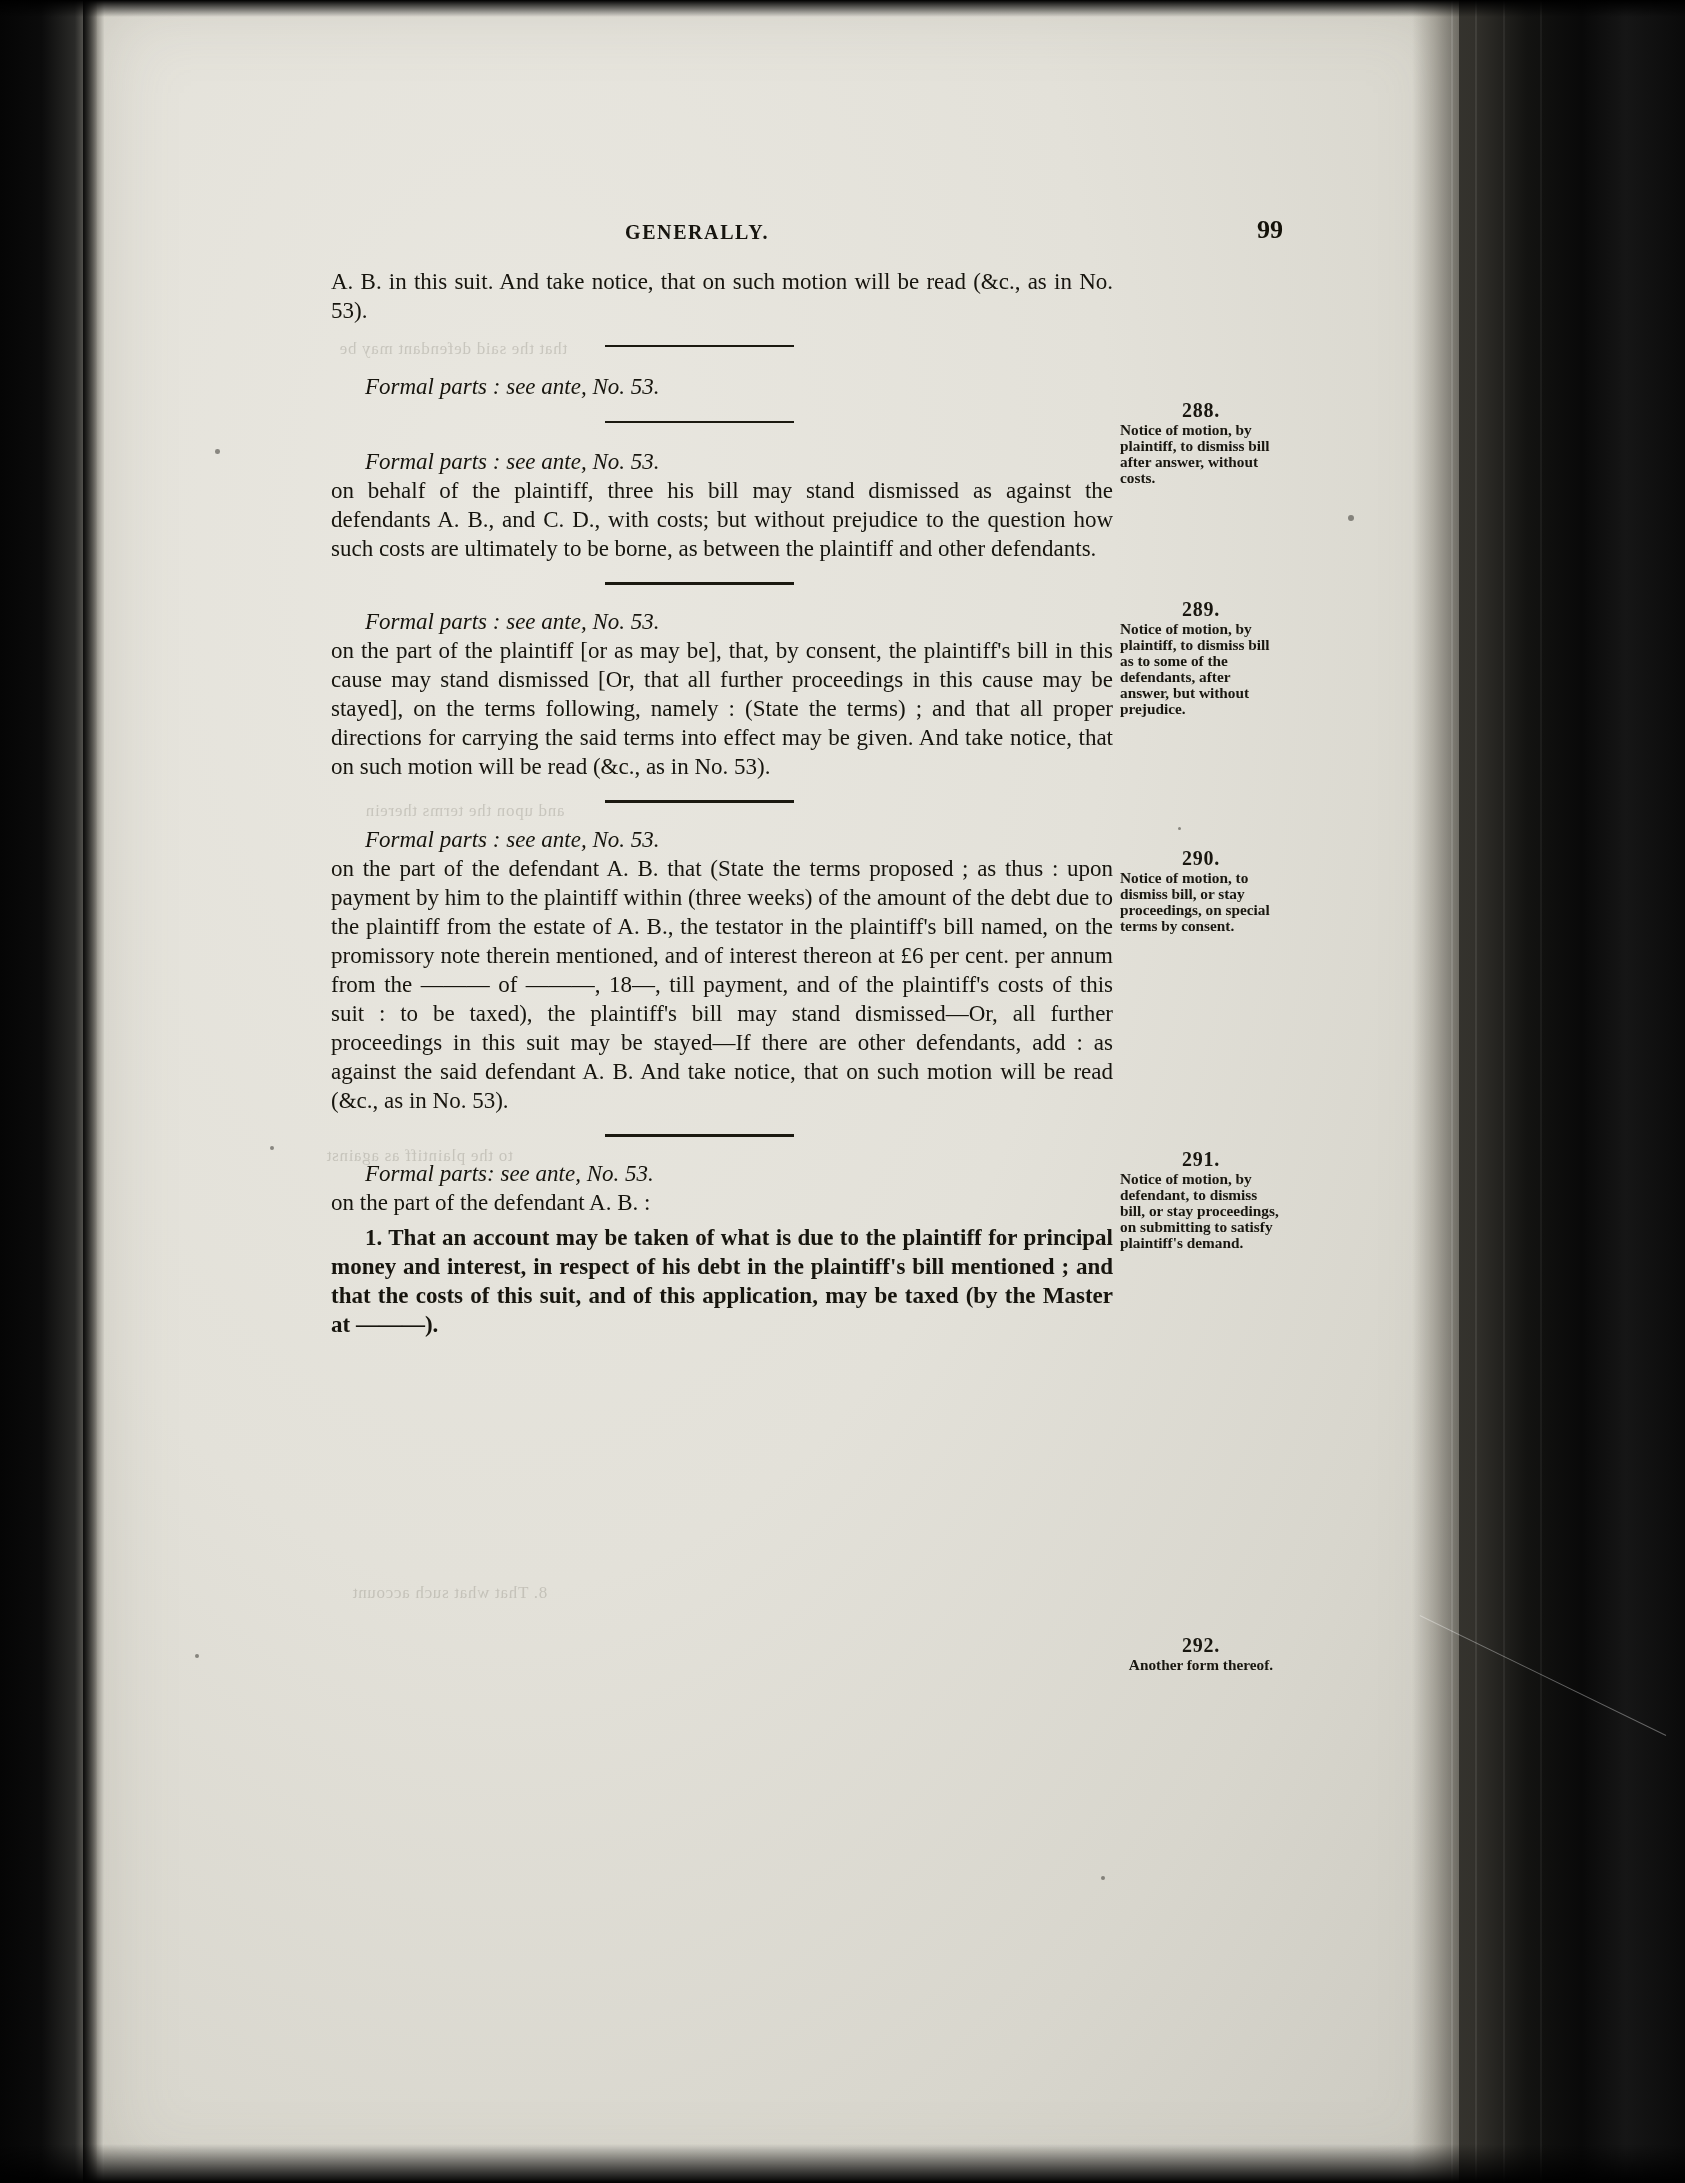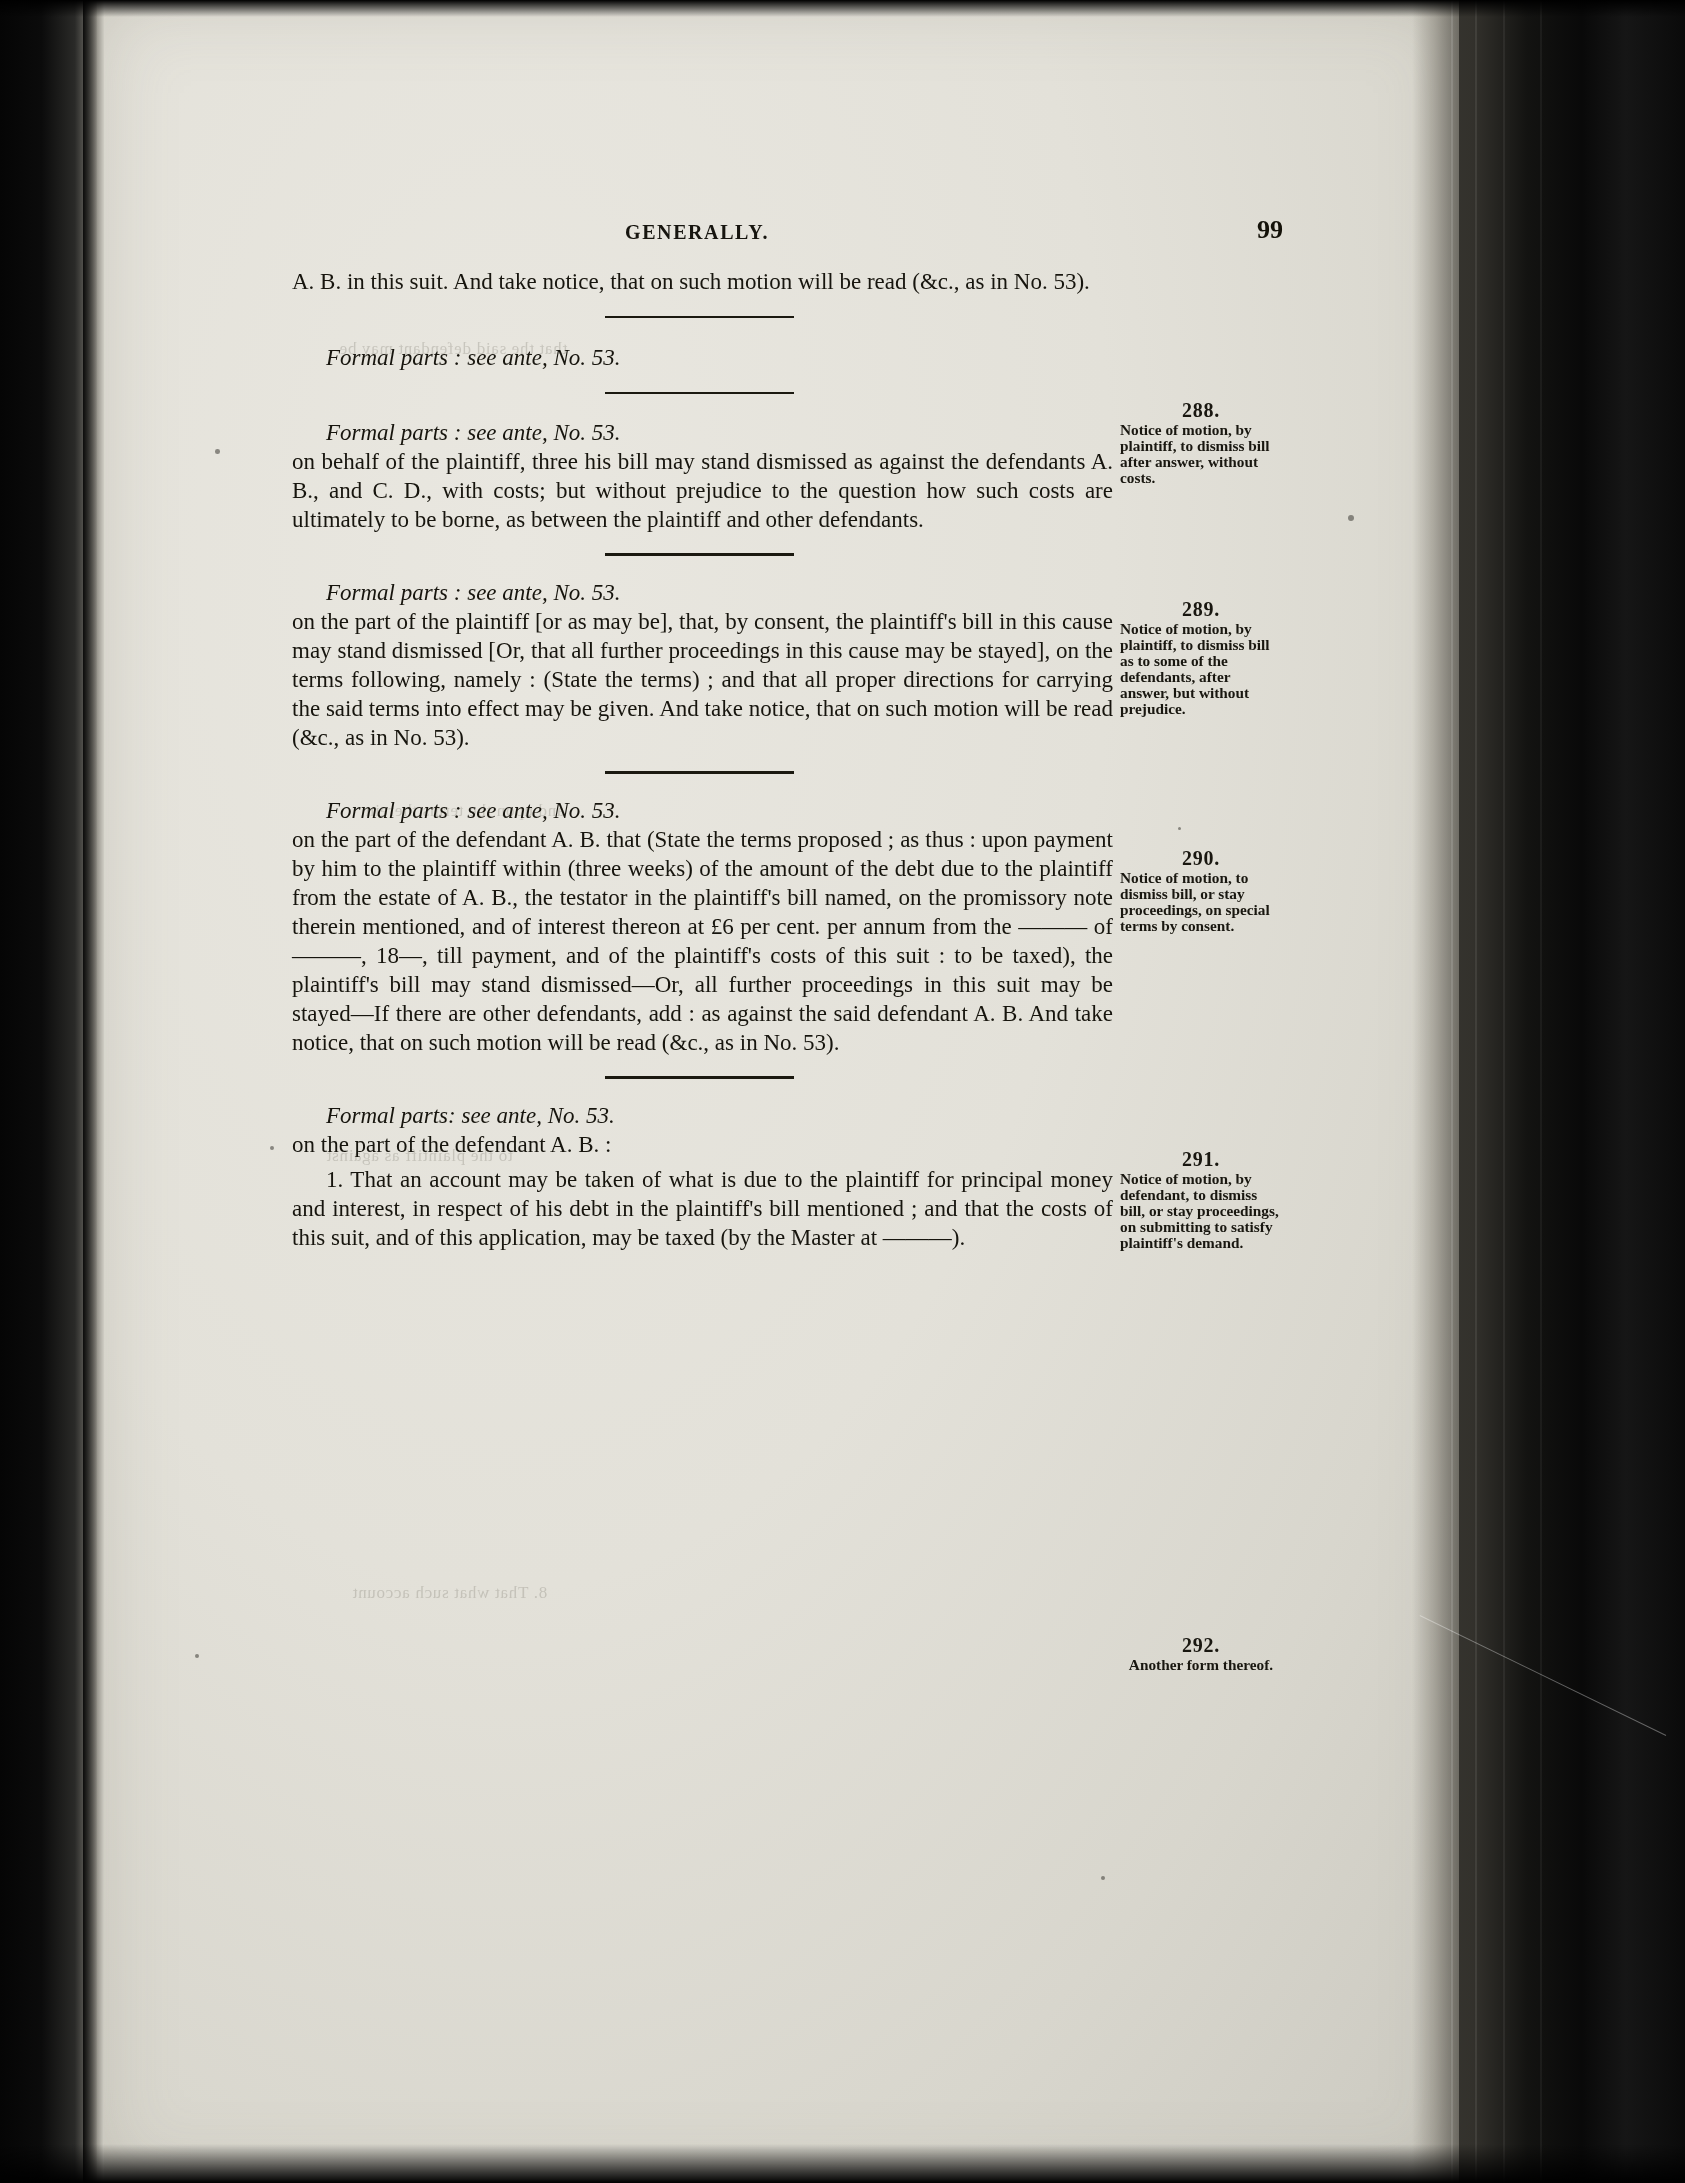--- a/index.html
+++ b/index.html
@@ -133,21 +133,21 @@
   .para {
     font-size: 23px;
     line-height: 29px;
     text-align: justify;
     text-justify: inter-word;
     margin: 0;
     color: #17150e;
     font-family: "Liberation Serif", serif;
   }
   .first-line-indent { text-indent: 34px; }
-  .block { position: relative; }
+  .block { position: relative; margin-left: 39px; }
   .rule {
     width: 189px;
     height: 2.6px;
     background: #1b1910;
     margin: 19.5px auto 18px 313px;
   }
 
   
   .marginal {
     position: absolute;
@@ -241,21 +241,21 @@
 
     <div class="block" style="margin-top:22px;">
       <p class="para first-line-indent" style="font-style:italic;">Formal parts : see ante, No. 53.</p>
       <p class="para">on the part of the defendant A. B. that (State the terms proposed ; as thus : upon payment by him to the plaintiff within (three weeks) of the amount of the debt due to the plaintiff from the estate of A. B., the testator in the plaintiff's bill named, on the promissory note therein mentioned, and of interest thereon at £6 per cent. per annum from the ——— of ———, 18—, till payment, and of the plaintiff's costs of this suit : to be taxed), the plaintiff's bill may stand dismissed—Or, all further proceedings in this suit may be stayed—If there are other defendants, add : as against the said defendant A. B.  And take notice, that on such motion will be read (&amp;c., as in No. 53).</p>
     </div>
     <div class="rule"></div>
 
     <div class="block" style="margin-top:22px;">
       <p class="para first-line-indent" style="font-style:italic;">Formal parts: see ante, No. 53.</p>
       <p class="para">on the part of the defendant A. B. :</p>
-      <p class="para first-line-indent" style="margin-top:6.5px;">1. That an account may be taken of what is due to the plaintiff for principal money and interest, in respect of his debt in the plaintiff's bill mentioned ; and that the costs of this suit, and of this application, may be taxed (by the Master at ———).</p>
+      <p class="para first-line-indent" style="margin-top:6.5px;font-weight:bold;">1. That an account may be taken of what is due to the plaintiff for principal money and interest, in respect of his debt in the plaintiff's bill mentioned ; and that the costs of this suit, and of this application, may be taxed (by the Master at ———).</p>
     </div>
 
   </div>
 
   <div class="marginal" style="left:1120px; top:399px;">
     <div class="marg-num">288.</div>
     <div class="marg-text">Notice of motion, by plaintiff, to dismiss bill after answer, without costs.</div>
   </div>
 
   <div class="marginal" style="left:1120px; top:598px;">

